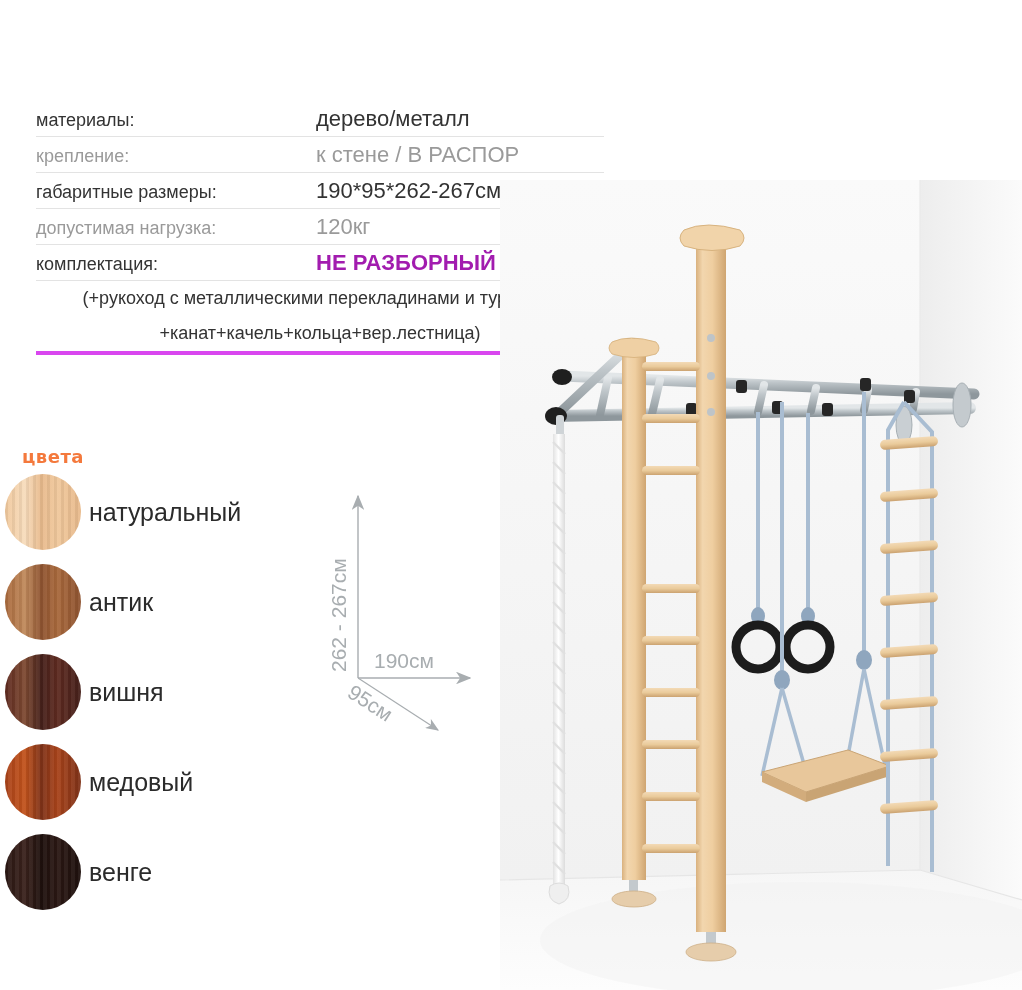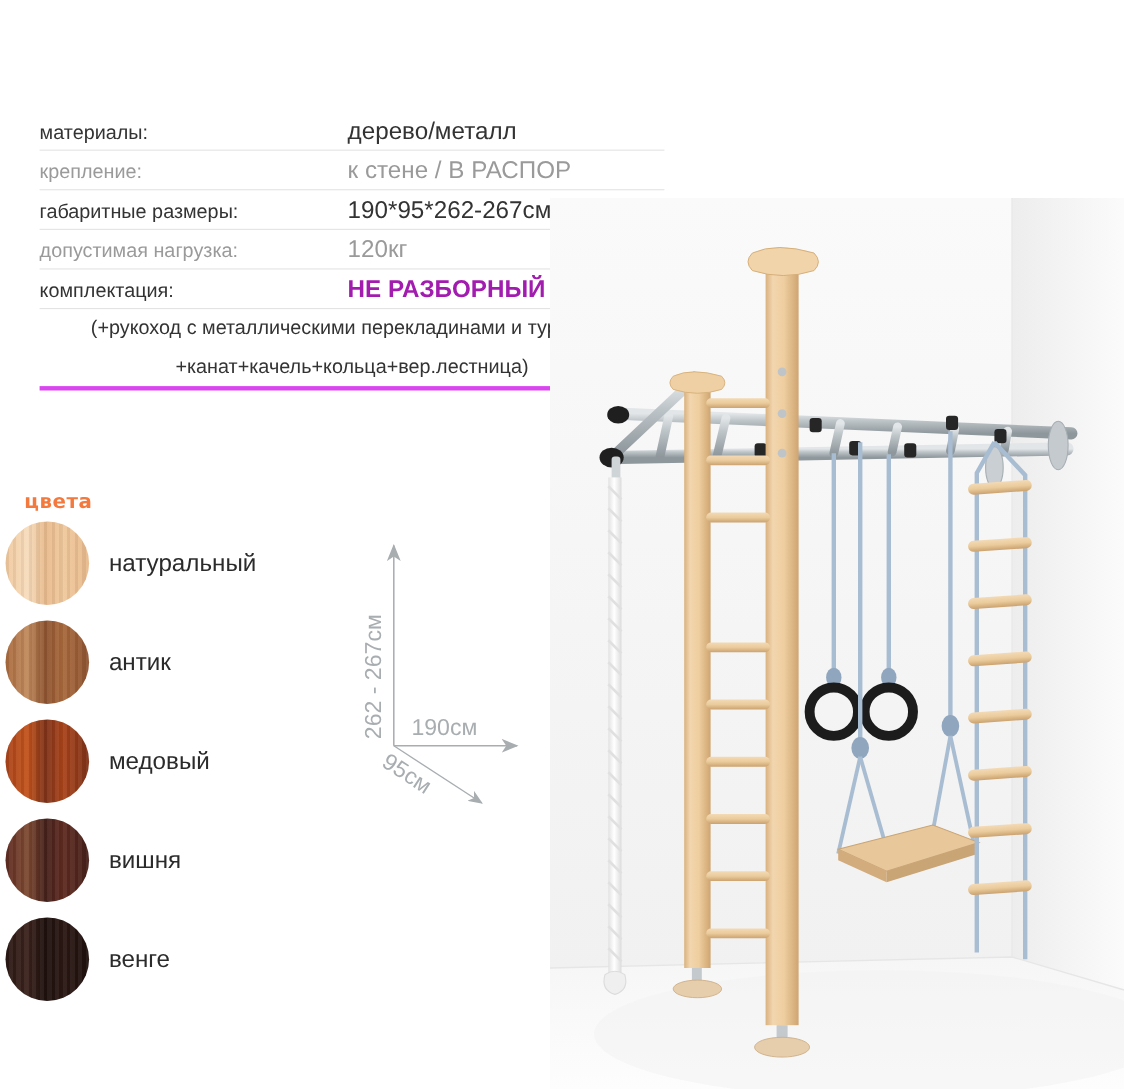--- a/index.html
+++ b/index.html
@@ -23,21 +23,21 @@
   #colors-block{position:absolute;left:0;top:446px;width:300px;}
   #colors-title{font-size:18px;font-weight:bold;color:#F4793C;
                 margin-left:22px;letter-spacing:.5px;
                 font-family:"DejaVu Sans",sans-serif;}
   .color-item{display:flex;align-items:center;height:90px;}
   .swatch{width:76px;height:76px;border-radius:50%;margin-left:5px;
           flex:0 0 76px;position:relative;overflow:hidden;}
   .swatch .grain{position:absolute;inset:0;border-radius:50%;
       background:repeating-linear-gradient(90deg,
         rgba(0,0,0,0.05) 0 3px, rgba(255,255,255,0.05) 3px 7px);}
-  .color-label{margin-left:18px;font-size:22px;color:#2b2b2b;}
+  .color-label{margin-left:8px;font-size:25px;color:#2b2b2b;}
 
   
   #dims{position:absolute;left:312px;top:482px;width:200px;height:270px;}
   #dims svg{position:absolute;left:0;top:0;}
   .dim-text{fill:#a8adb0;font-size:21px;
             font-family:"Liberation Sans",sans-serif;}
 
   
   #illustration{position:absolute;left:500px;top:180px;
                 width:522px;height:810px;}
@@ -88,31 +88,31 @@
   </div>
 
   <div class="color-item">
     <span class="swatch" style="background: linear-gradient(90deg, rgb(169, 105, 60) 0%, rgb(192, 138, 92) 26%, rgb(142, 83, 48) 48%, rgb(169, 105, 60) 68%, rgb(142, 83, 48) 100%);">
         <span class="grain"></span>
       </span>
     <span class="color-label">антик</span>
   </div>
 
   <div class="color-item">
+    <span class="swatch" style="background: linear-gradient(90deg, rgb(94, 42, 32) 0%, rgb(126, 74, 50) 26%, rgb(69, 32, 26) 48%, rgb(94, 42, 32) 68%, rgb(69, 32, 26) 100%);">
+        <span class="grain"></span>
+      </span>
+    <span class="color-label">вишня</span>
+  </div>
+
+  <div class="color-item">
     <span class="swatch" style="background: linear-gradient(90deg, rgb(169, 67, 26) 0%, rgb(194, 83, 28) 26%, rgb(126, 50, 24) 48%, rgb(169, 67, 26) 68%, rgb(126, 50, 24) 100%);">
         <span class="grain"></span>
       </span>
     <span class="color-label">медовый</span>
-  </div>
-
-  <div class="color-item">
-    <span class="swatch" style="background: linear-gradient(90deg, rgb(94, 42, 32) 0%, rgb(126, 74, 50) 26%, rgb(69, 32, 26) 48%, rgb(94, 42, 32) 68%, rgb(69, 32, 26) 100%);">
-        <span class="grain"></span>
-      </span>
-    <span class="color-label">вишня</span>
   </div>
 
   <div class="color-item">
     <span class="swatch" style="background: linear-gradient(90deg, rgb(42, 23, 19) 0%, rgb(58, 34, 28) 26%, rgb(30, 16, 13) 48%, rgb(42, 23, 19) 68%, rgb(30, 16, 13) 100%);">
         <span class="grain"></span>
       </span>
     <span class="color-label">венге</span>
   </div>
 </div>
 

